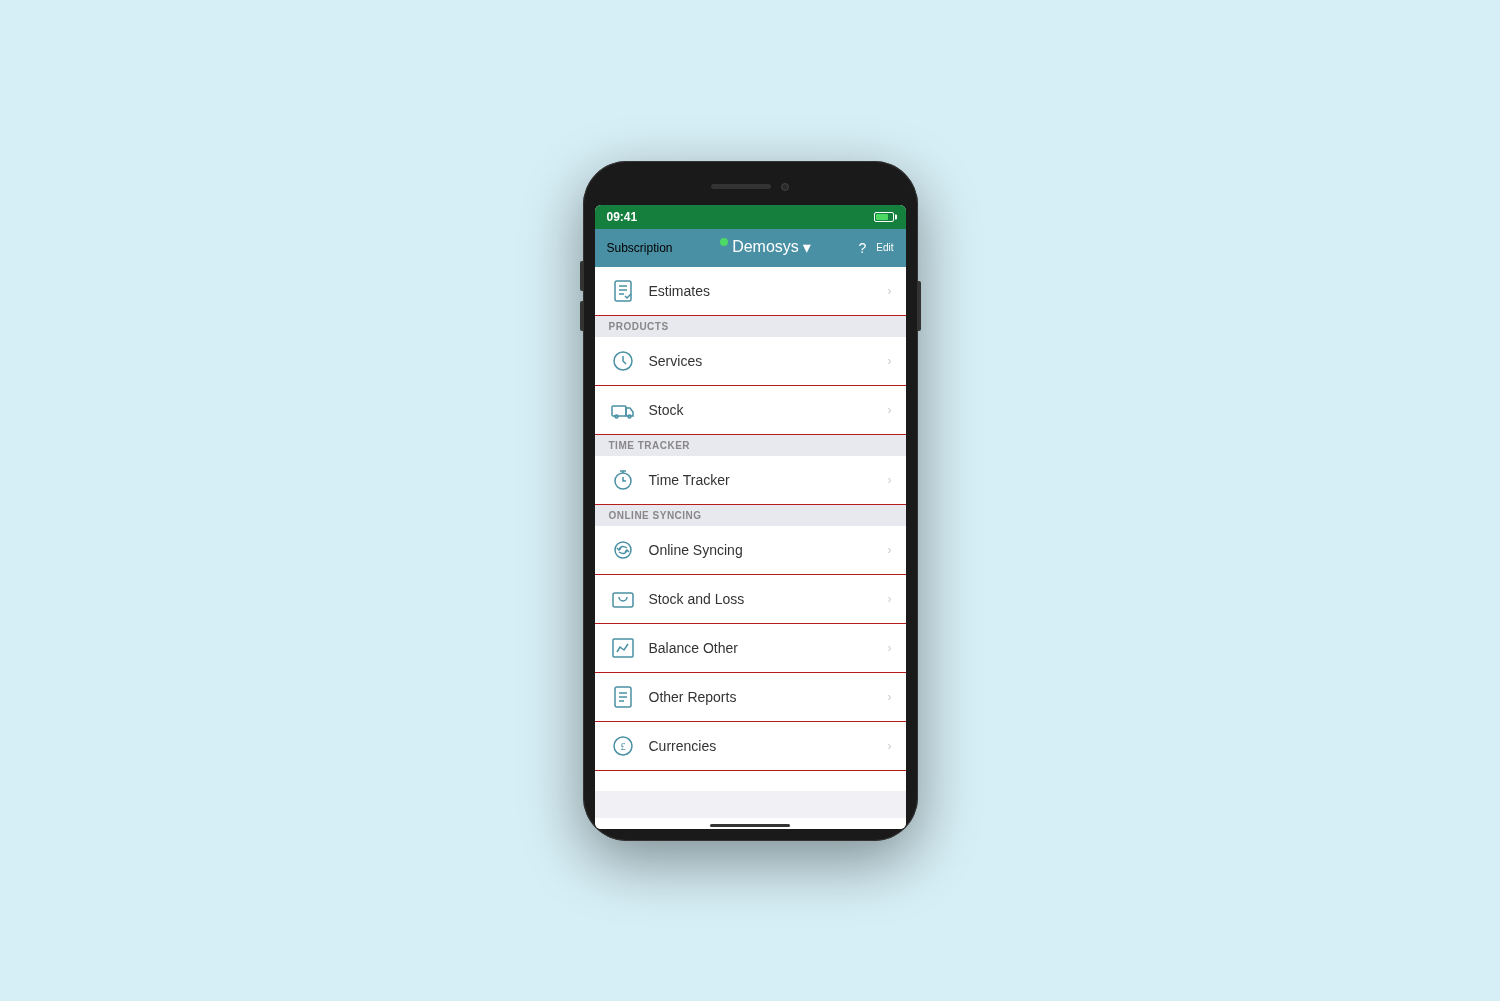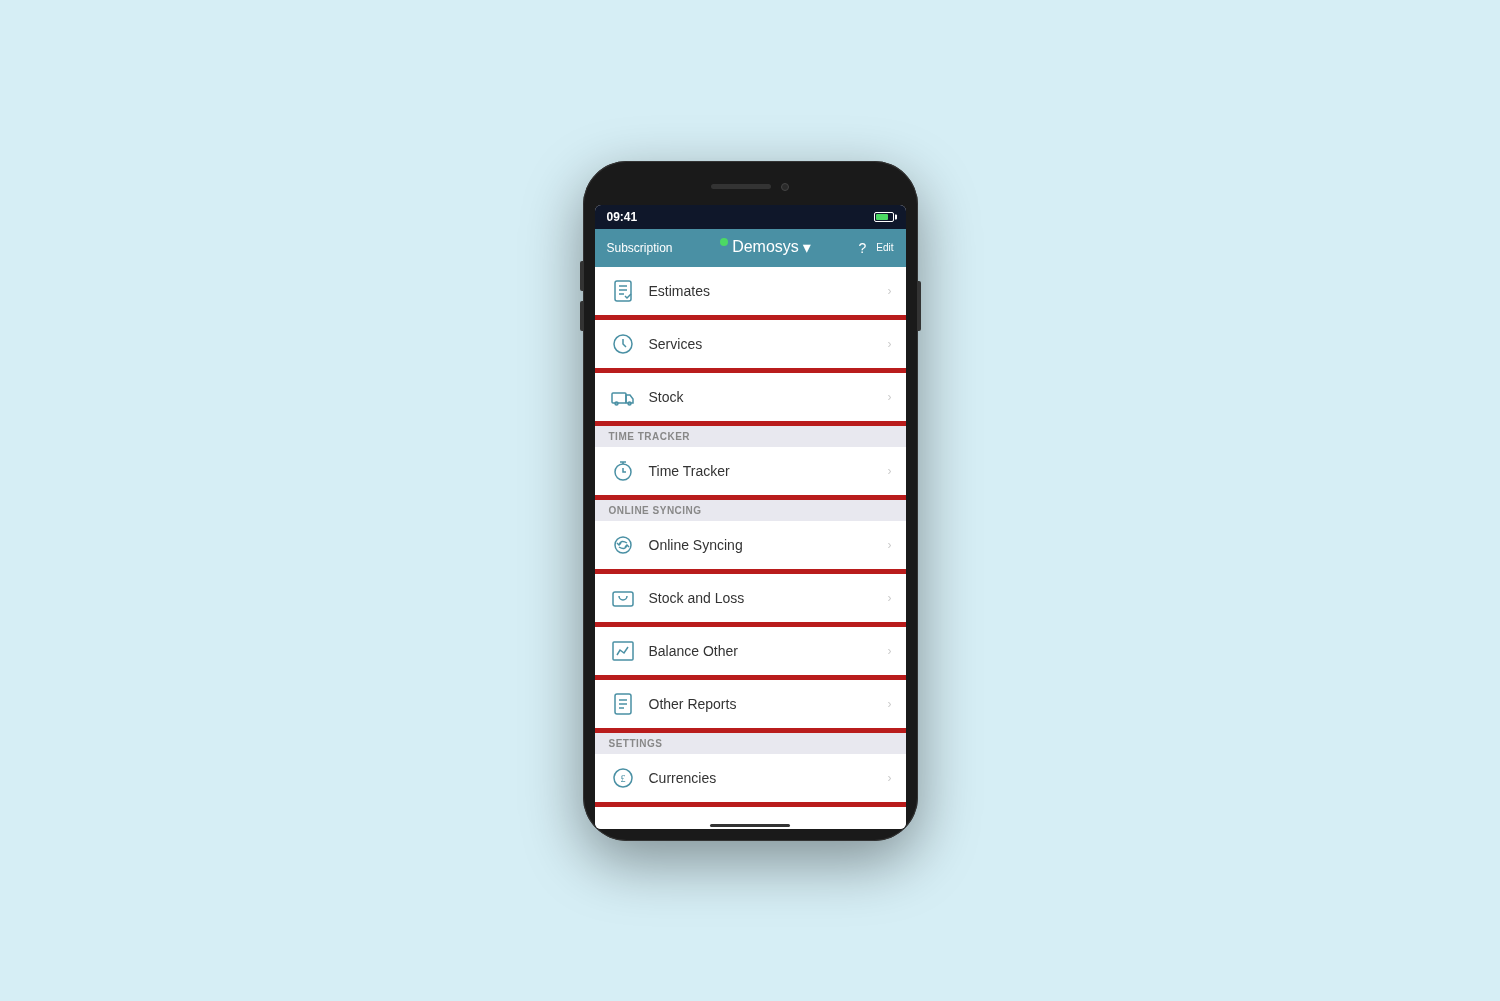--- a/index.html
+++ b/index.html
@@ -55,21 +55,21 @@
       flex: 1;
       background: #f0f0f5;
       border-radius: 6px;
       overflow: hidden;
       display: flex;
       flex-direction: column;
     }
 
     
     .status-bar {
-      background: #0f172a;
+      background: #15803d;
       display: flex;
       justify-content: space-between;
       align-items: center;
       padding: 4px 12px;
       height: 24px;
     }
 
     .status-time {
       color: white;
       font-size: 12px;
@@ -116,21 +116,21 @@
     .nav-bar {
       background: #4a90a4;
       display: flex;
       align-items: center;
       justify-content: space-between;
       padding: 6px 12px;
       height: 38px;
     }
 
     .nav-left {
-      color: #ffffff;
+      color: #000000;
       font-size: 12px;
       font-weight: 400;
     }
 
     .nav-center {
       display: flex;
       align-items: flex-start;
       gap: 4px;
       color: white;
       font-size: 16px;
@@ -177,21 +177,21 @@
       color: #888;
       letter-spacing: 0.5px;
       text-transform: uppercase;
     }
 
     .menu-item {
       background: white;
       display: flex;
       align-items: center;
       padding: 10px 14px;
-      border-bottom: 5px solid #b91c1c;
+      border-bottom: 1px solid #b91c1c;
       gap: 12px;
     }
 
     .menu-item:last-child {
       border-bottom: none;
     }
 
     .menu-icon {
       width: 28px;
       height: 28px;
@@ -309,20 +309,21 @@
             <line x1="8" y1="7" x2="16" y2="7"></line>
             <line x1="8" y1="11" x2="16" y2="11"></line>
             <line x1="8" y1="15" x2="13" y2="15"></line>
             <polyline points="14 17 16 19 20 15" stroke="#4a90a4" stroke-width="1.5"></polyline>
           </svg>
         </div>
         <span class="menu-label">Estimates</span>
         <span class="menu-chevron">›</span>
       </div>
 
+      <div class="section-header">PRODUCTS</div>
 
       <div class="menu-item">
         <div class="menu-icon">
           <svg viewBox="0 0 24 24" fill="none" stroke="#4a90a4" stroke-width="1.5">
             <circle cx="12" cy="12" r="9"></circle>
             <polyline points="12 7 12 12 15 15"></polyline>
           </svg>
         </div>
         <span class="menu-label">Services</span>
         <span class="menu-chevron">›</span>
@@ -403,21 +404,20 @@
             <rect x="4" y="2" width="16" height="20" rx="2"></rect>
             <line x1="8" y1="8" x2="16" y2="8"></line>
             <line x1="8" y1="12" x2="16" y2="12"></line>
             <line x1="8" y1="16" x2="13" y2="16"></line>
           </svg>
         </div>
         <span class="menu-label">Other Reports</span>
         <span class="menu-chevron">›</span>
       </div>
 
-      <div class="section-header">SETTINGS</div>
 
       <div class="menu-item">
         <div class="menu-icon">
           <svg viewBox="0 0 24 24" fill="none" stroke="#4a90a4" stroke-width="1.5">
             <circle cx="12" cy="12" r="9"></circle>
             <text x="12" y="16" text-anchor="middle" font-size="10" fill="#4a90a4" stroke="none" font-family="serif">£</text>
           </svg>
         </div>
         <span class="menu-label">Currencies</span>
         <span class="menu-chevron">›</span>

